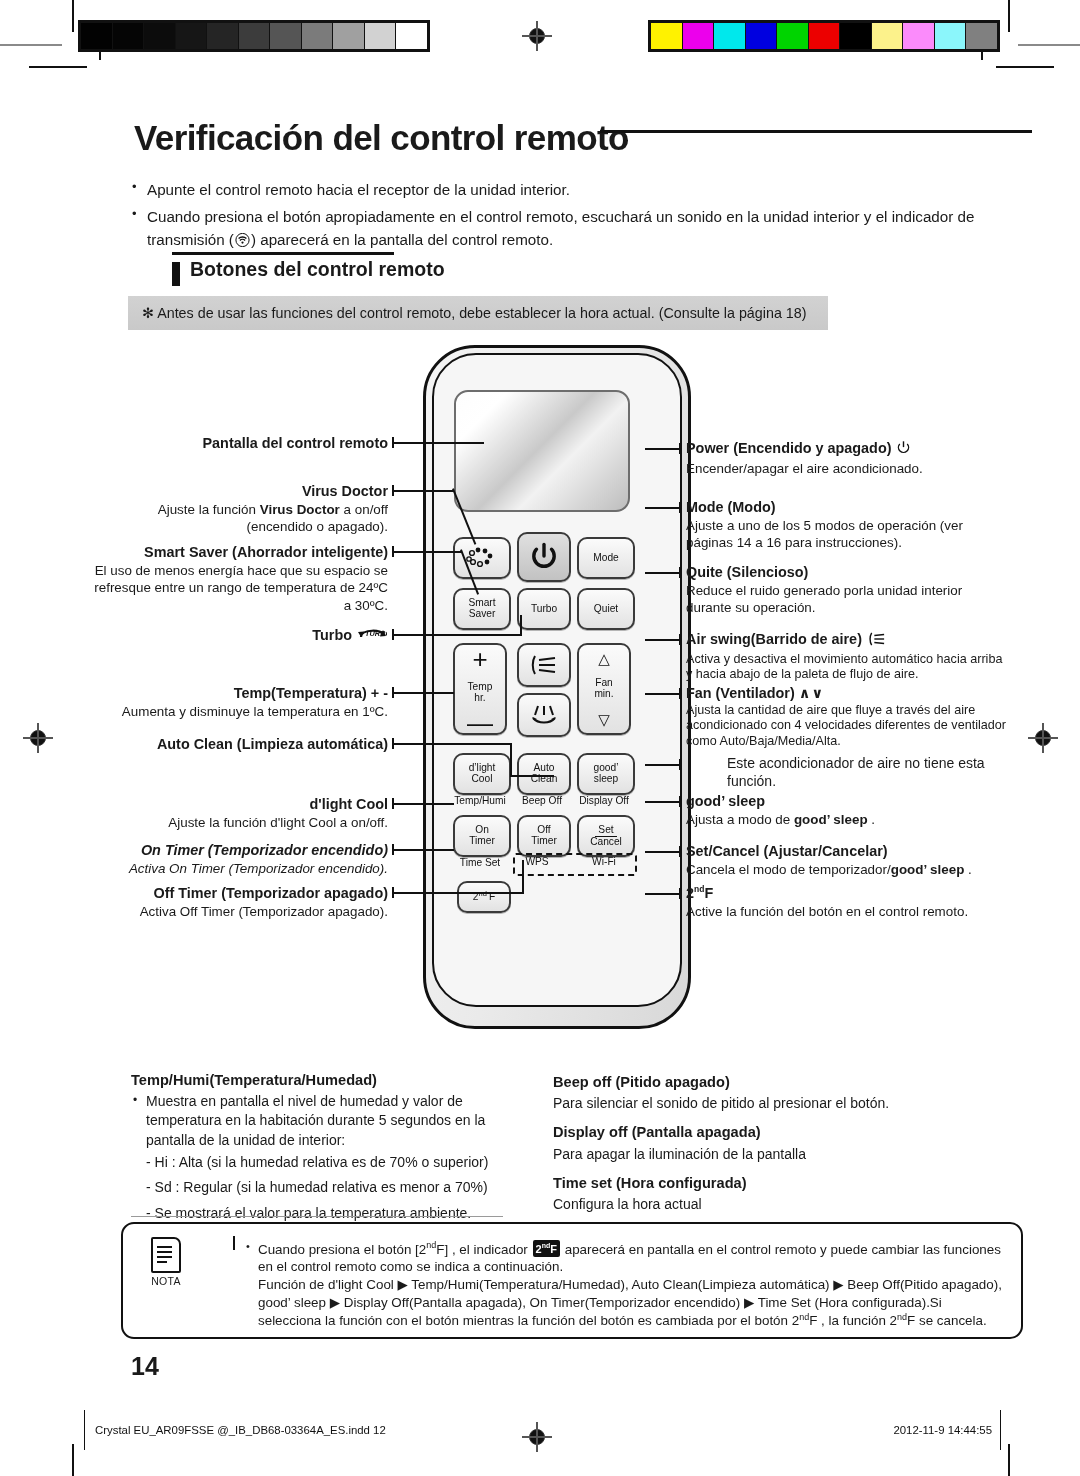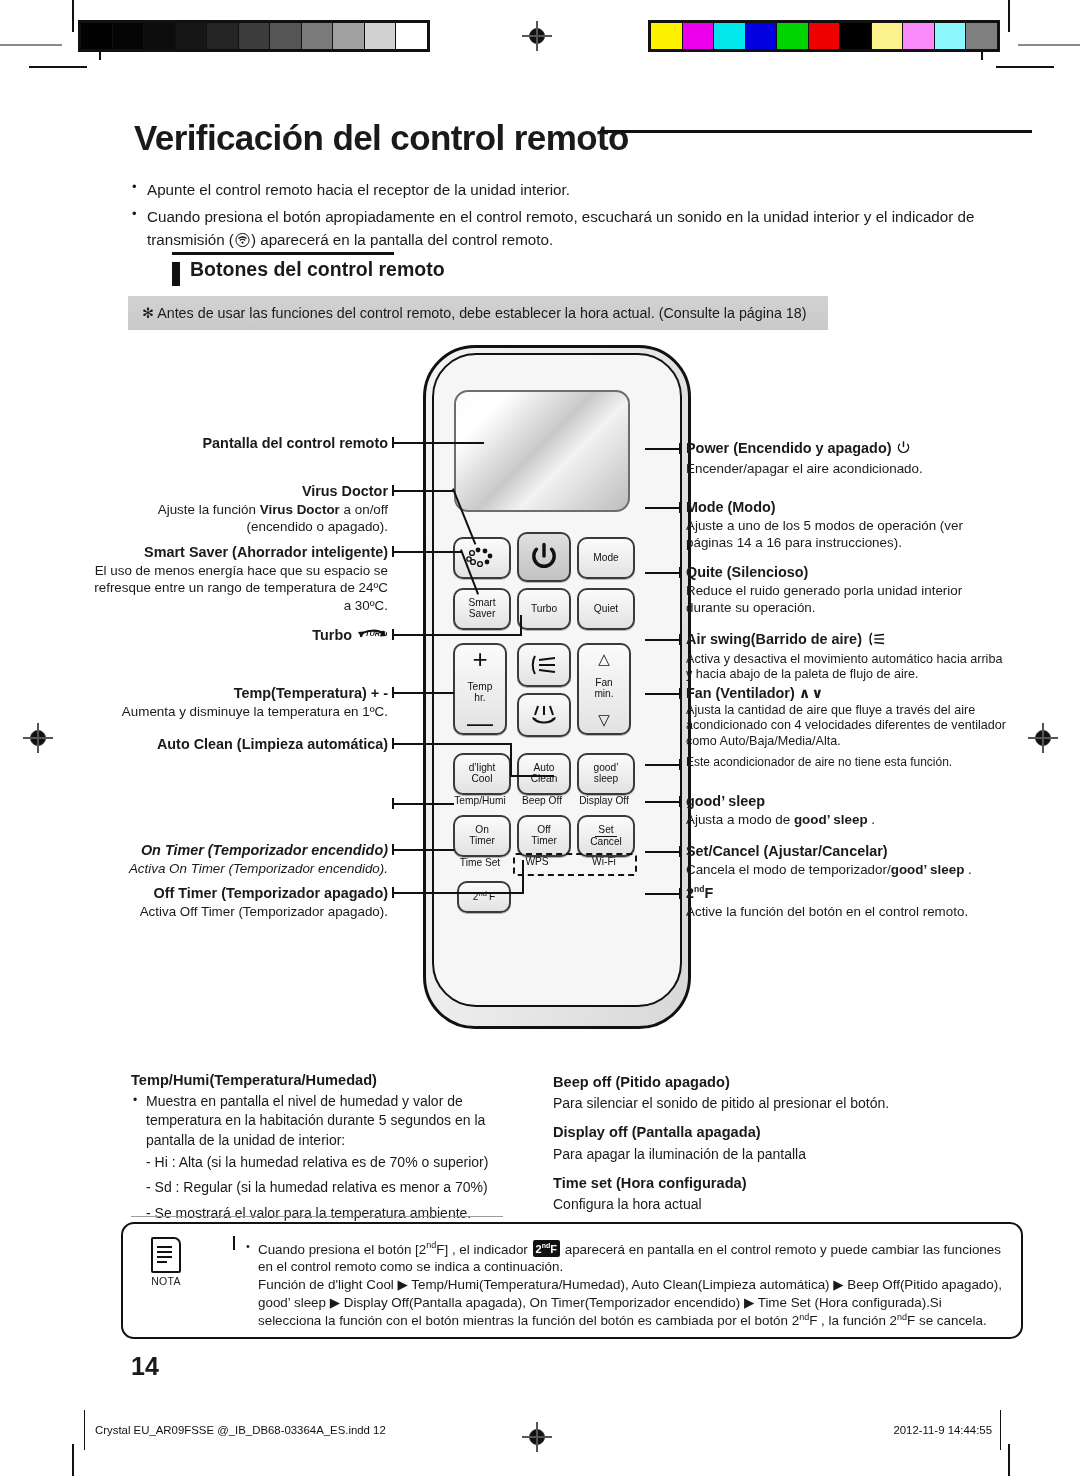--- a/index.html
+++ b/index.html
@@ -350,20 +350,24 @@
   <div class="lead" style="left:394px;top:692px;width:60px;height:2px;"></div>
 
   <div class="cl r" style="left:100px;top:735px;width:288px;">
     <div class="h">Auto Clean (Limpieza automática)</div>
   </div>
   <div class="tick" style="left:392px;top:738px;"></div>
   <div class="lead" style="left:394px;top:743px;width:118px;height:2px;"></div>
   <div class="lead" style="left:510px;top:743px;width:2px;height:34px;"></div>
   <div class="lead" style="left:510px;top:775px;width:44px;height:2px;"></div>
 
+  <div class="cl r" style="left:124px;top:795px;width:264px;">
+    <div class="h">d'light Cool</div>
+    <div class="d">Ajuste la función d'light Cool a on/off.</div>
+  </div>
   <div class="tick" style="left:392px;top:798px;"></div>
   <div class="lead" style="left:394px;top:803px;width:60px;height:2px;"></div>
 
   <div class="cl r" style="left:100px;top:841px;width:288px;font-style:italic;">
     <div class="h">On Timer (Temporizador encendido)</div>
     <div class="d">Activa On Timer (Temporizador encendido).</div>
   </div>
   <div class="tick" style="left:392px;top:844px;"></div>
   <div class="lead" style="left:394px;top:849px;width:60px;height:2px;"></div>
 
@@ -421,21 +425,21 @@
   <div class="tick" style="left:679px;top:688px;"></div>
   <div class="cl l" style="left:686px;top:684px;width:322px;">
     <div class="h"><span>Fan (Ventilador)</span>
       <span style="letter-spacing:1px;">∧∨</span></div>
     <div class="d" style="font-size:12.6px;line-height:1.24;">Ajusta la cantidad de aire que fluye a través del aire acondicionado con 4 velocidades diferentes de ventilador como Auto/Baja/Media/Alta.</div>
   </div>
 
   <div class="lead" style="left:645px;top:764px;width:36px;height:2px;"></div>
   <div class="tick" style="left:679px;top:759px;"></div>
   <div class="cl l" style="left:686px;top:755px;width:300px;">
-    <div class="d" style="font-size:12px;line-height:1.26;">Este acondicionador de aire no tiene esta función.</div>
+    <div class="d" style="font-size:14px;line-height:1.26;margin-left:41px;">Este acondicionador de aire no tiene esta función.</div>
   </div>
 
   <div class="lead" style="left:645px;top:801px;width:36px;height:2px;"></div>
   <div class="tick" style="left:679px;top:796px;"></div>
   <div class="cl l" style="left:686px;top:792px;width:300px;">
     <div class="h">good’ sleep</div>
     <div class="d"><span>Ajusta a modo de </span><b class="gs">good’ sleep</b><span> .</span></div>
   </div>
 
   <div class="lead" style="left:645px;top:851px;width:36px;height:2px;"></div>

